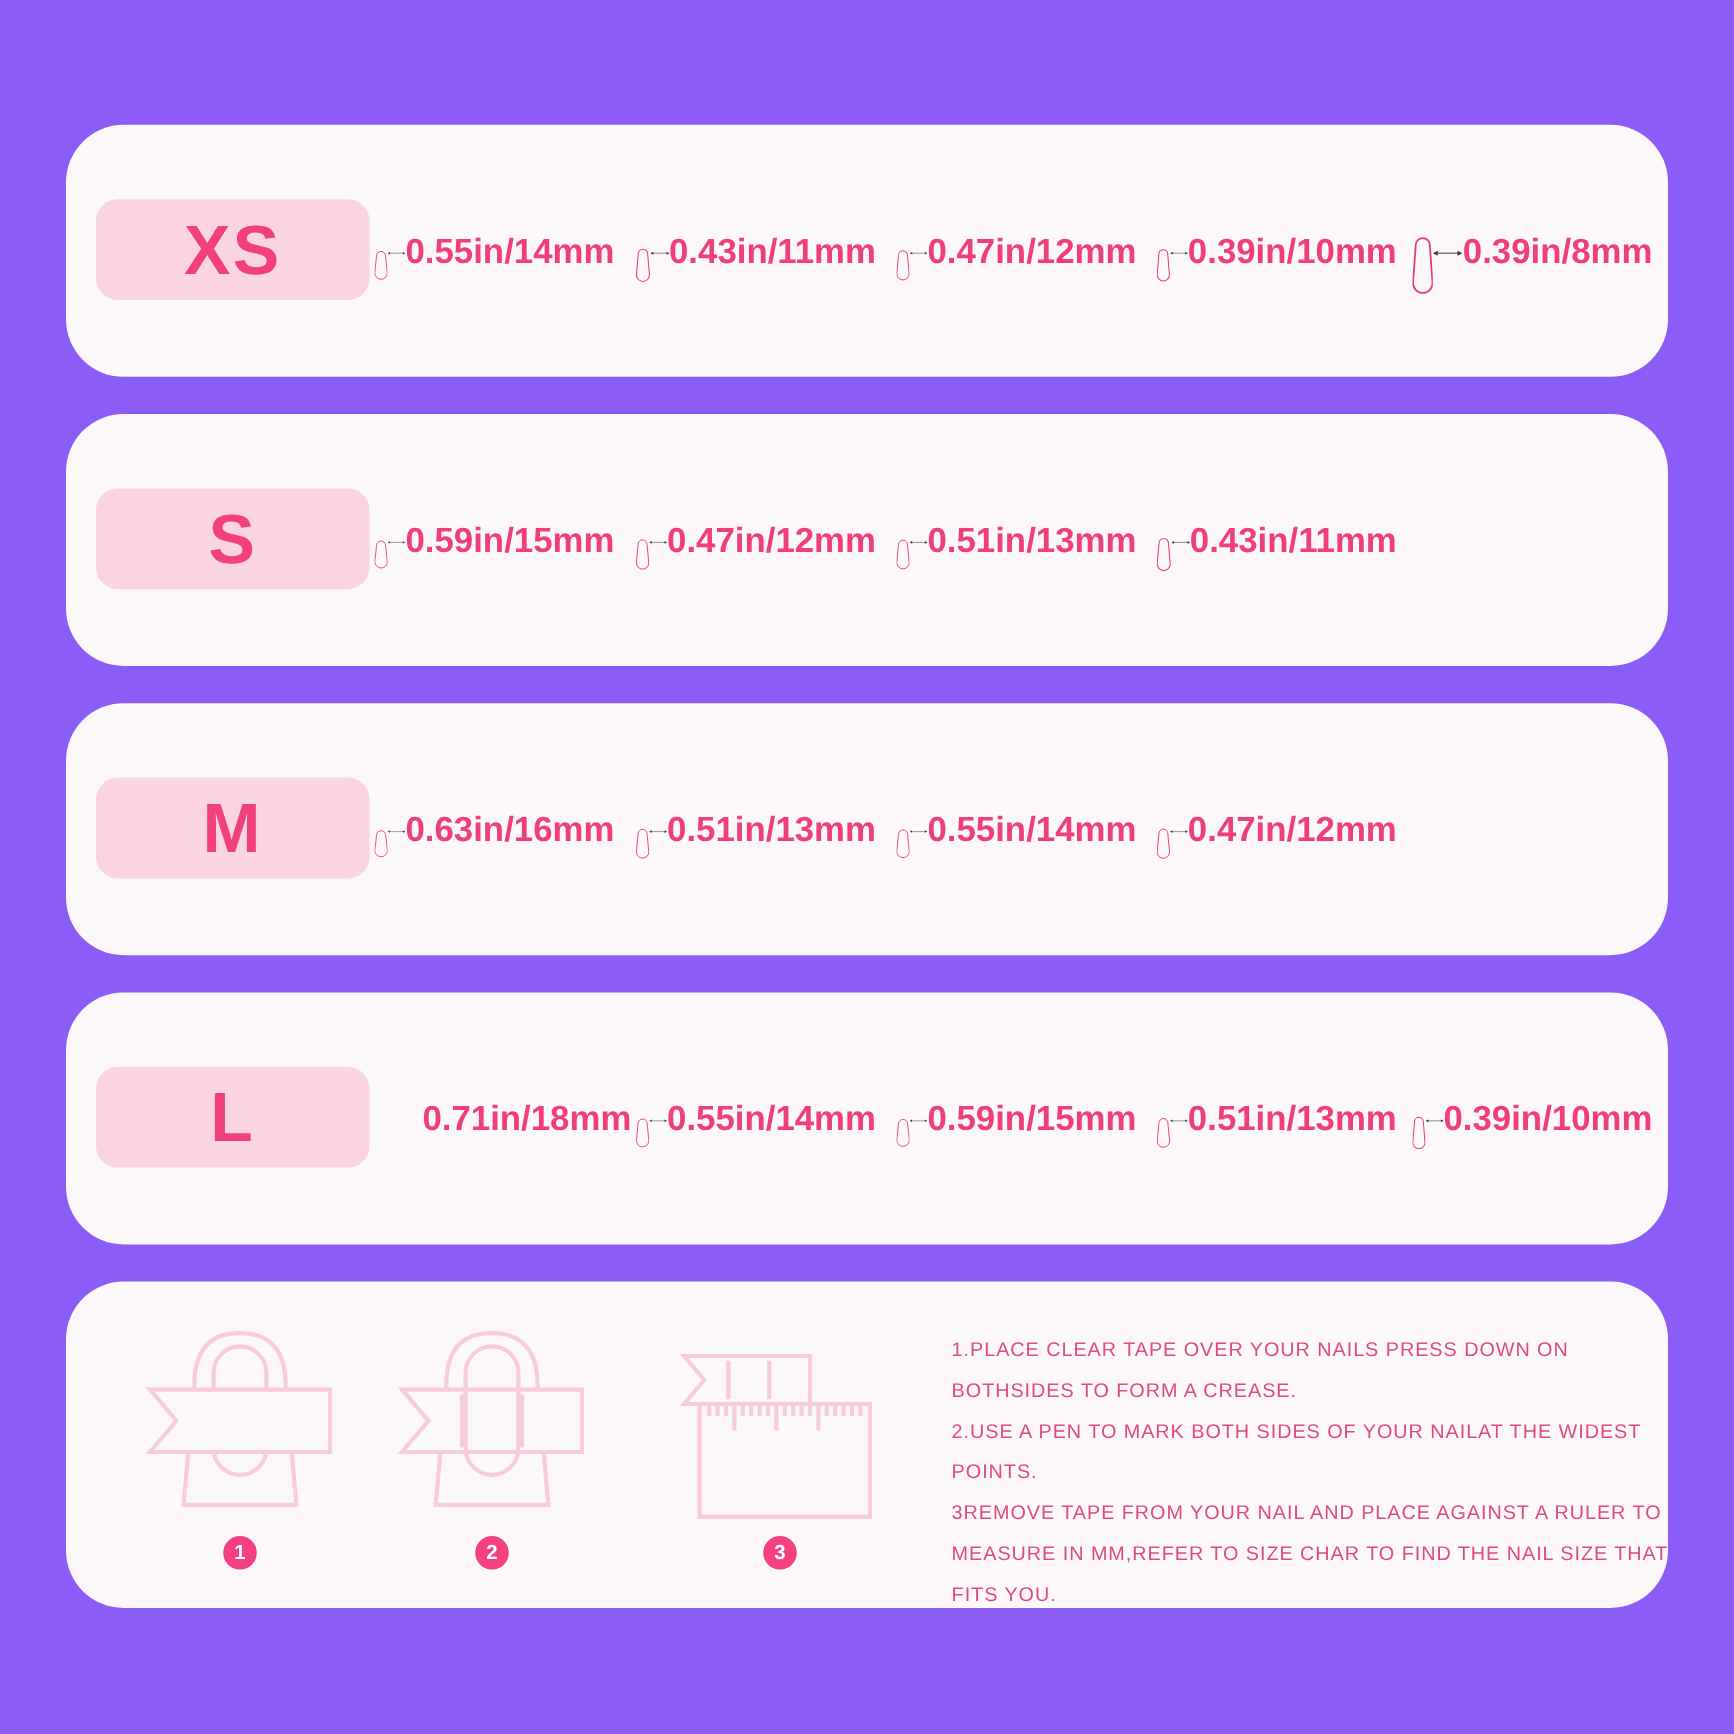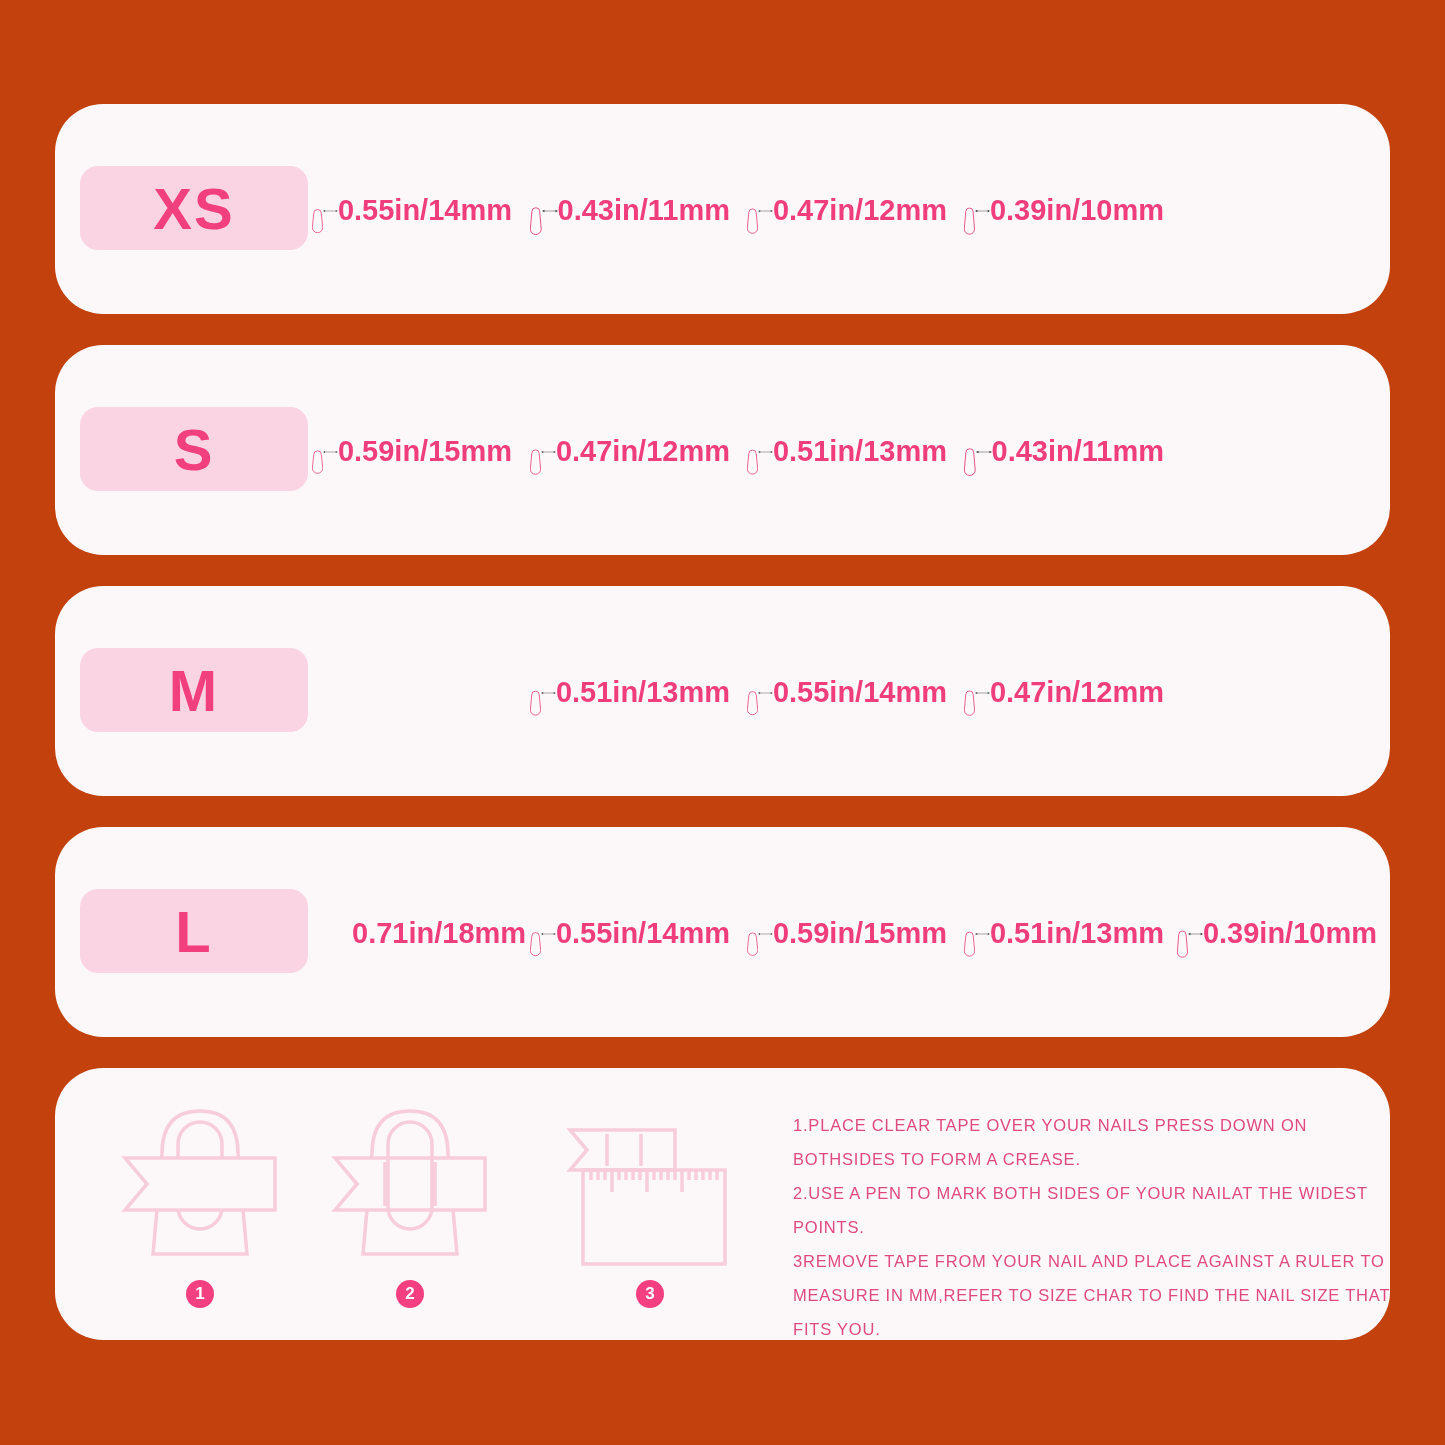--- a/index.html
+++ b/index.html
@@ -1,17 +1,17 @@
 <!DOCTYPE html>
 <html><head>
 <meta charset="utf-8">
 <style>
   html,body{margin:0;padding:0;}
   body{font-family:"Liberation Sans","DejaVu Sans",sans-serif;}
-  .stage{position:relative;width:1445px;height:1445px;background:#c2410c;overflow:hidden;}
+  .stage{position:relative;width:1445px;height:1445px;background:#8b5cf6;overflow:hidden;}
   .panel{position:absolute;left:55px;width:1335px;background:#FCF8FA;border-radius:48px;}
   .size-row{height:210px;}
   .row-0{top:104px;}
   .row-1{top:345px;}
   .row-2{top:586px;}
   .row-3{top:827px;}
   .panel-instructions{top:1068px;height:272px;}
   .size-badge{position:absolute;left:25px;top:62px;width:228px;height:84px;
     background:#FAD4E3;border-radius:18px;display:flex;align-items:center;justify-content:center;
     color:#F2407E;font-size:58px;font-weight:800;letter-spacing:2px;}
@@ -74,20 +74,31 @@
           <svg width="46" height="118" viewBox="0 0 46 118" class="nail">
             <path d="M 7.359999999999999 19.64 A 15.64 15.64 0 0 1 38.64 19.64 L 44.62 93.38 A 21.619999999999997 21.619999999999997 0 0 1 1.3800000000000026 93.38 Z" fill="none" stroke="#E63A72" stroke-width="3.6"></path>
           </svg>
           <svg width="64" height="14" viewBox="0 0 64 14" class="arrow">
             <line x1="8" y1="7" x2="56" y2="7" stroke="#3A3A3A" stroke-width="2"></line>
             <polygon points="0,7 10,2 10,12" fill="#3A3A3A"></polygon>
             <polygon points="64,7 54,2 54,12" fill="#3A3A3A"></polygon>
           </svg>
           <div class="measure-label">0.39in/10mm</div>
         </div>
+        <div class="nail-cell" style="left: 1122px;">
+          <svg width="42" height="118" viewBox="0 0 42 118" class="nail">
+            <path d="M 6.719999999999999 18.28 A 14.280000000000001 14.280000000000001 0 0 1 35.28 18.28 L 40.739999999999995 95.26 A 19.74 19.74 0 0 1 1.2600000000000016 95.26 Z" fill="none" stroke="#E63A72" stroke-width="3.6"></path>
+          </svg>
+          <svg width="60" height="14" viewBox="0 0 60 14" class="arrow">
+            <line x1="8" y1="7" x2="52" y2="7" stroke="#3A3A3A" stroke-width="2"></line>
+            <polygon points="0,7 10,2 10,12" fill="#3A3A3A"></polygon>
+            <polygon points="60,7 50,2 50,12" fill="#3A3A3A"></polygon>
+          </svg>
+          <div class="measure-label">0.39in/8mm</div>
+        </div>
       </div>
   </div>
 
   <div class="panel size-row row-1">
     <div class="size-badge">S</div>
     <div class="nail-strip">
         <div class="nail-cell" style="left: 257px;">
           <svg width="55" height="118" viewBox="0 0 55 118" class="nail">
             <path d="M 8.799999999999997 22.700000000000003 A 18.700000000000003 18.700000000000003 0 0 1 46.2 22.700000000000003 L 53.349999999999994 89.15 A 25.849999999999998 25.849999999999998 0 0 1 1.6500000000000021 89.15 Z" fill="none" stroke="#E63A72" stroke-width="3.6"></path>
           </svg>
@@ -130,20 +141,31 @@
             <polygon points="66,7 56,2 56,12" fill="#3A3A3A"></polygon>
           </svg>
           <div class="measure-label">0.43in/11mm</div>
         </div>
       </div>
   </div>
 
   <div class="panel size-row row-2">
     <div class="size-badge">M</div>
     <div class="nail-strip">
+        <div class="nail-cell" style="left: 257px;">
+          <svg width="57" height="118" viewBox="0 0 57 118" class="nail">
+            <path d="M 9.119999999999997 23.380000000000003 A 19.380000000000003 19.380000000000003 0 0 1 47.88 23.380000000000003 L 55.29 88.21000000000001 A 26.79 26.79 0 0 1 1.7100000000000009 88.21000000000001 Z" fill="none" stroke="#E63A72" stroke-width="3.6"></path>
+          </svg>
+          <svg width="75" height="14" viewBox="0 0 75 14" class="arrow">
+            <line x1="8" y1="7" x2="67" y2="7" stroke="#3A3A3A" stroke-width="2"></line>
+            <polygon points="0,7 10,2 10,12" fill="#3A3A3A"></polygon>
+            <polygon points="75,7 65,2 65,12" fill="#3A3A3A"></polygon>
+          </svg>
+          <div class="measure-label">0.63in/16mm</div>
+        </div>
         <div class="nail-cell" style="left: 475px;">
           <svg width="51" height="118" viewBox="0 0 51 118" class="nail">
             <path d="M 8.16 21.34 A 17.34 17.34 0 0 1 42.84 21.34 L 49.47 91.03 A 23.97 23.97 0 0 1 1.5300000000000011 91.03 Z" fill="none" stroke="#E63A72" stroke-width="3.6"></path>
           </svg>
           <svg width="69" height="14" viewBox="0 0 69 14" class="arrow">
             <line x1="8" y1="7" x2="61" y2="7" stroke="#3A3A3A" stroke-width="2"></line>
             <polygon points="0,7 10,2 10,12" fill="#3A3A3A"></polygon>
             <polygon points="69,7 59,2 59,12" fill="#3A3A3A"></polygon>
           </svg>
           <div class="measure-label">0.51in/13mm</div>

